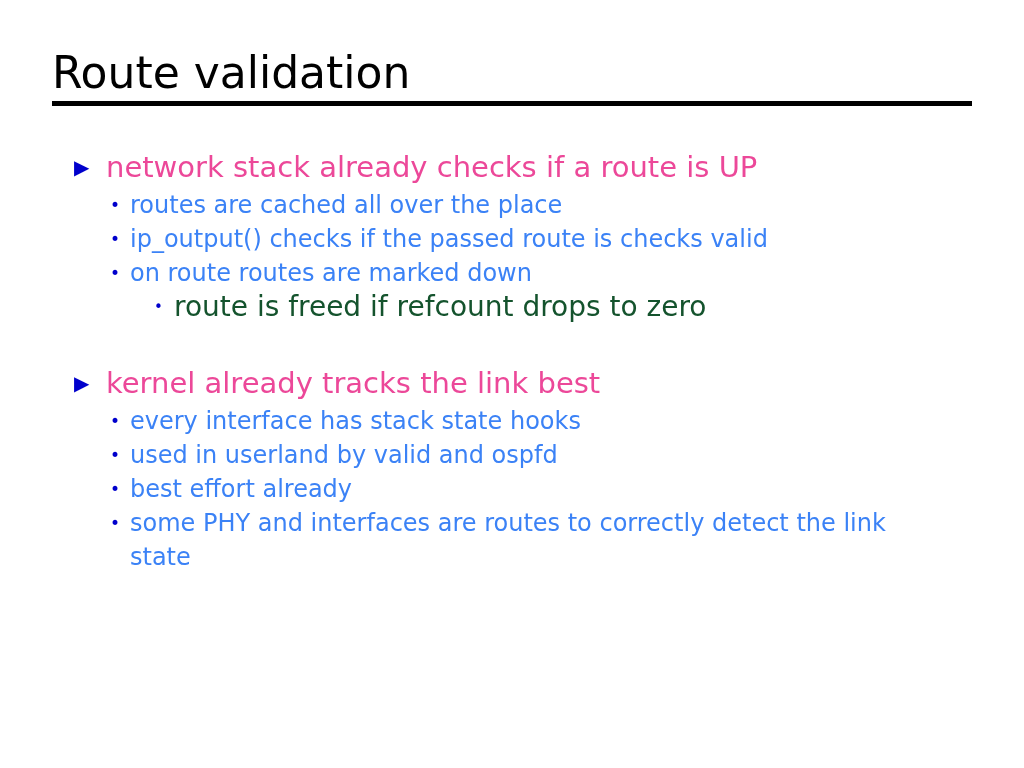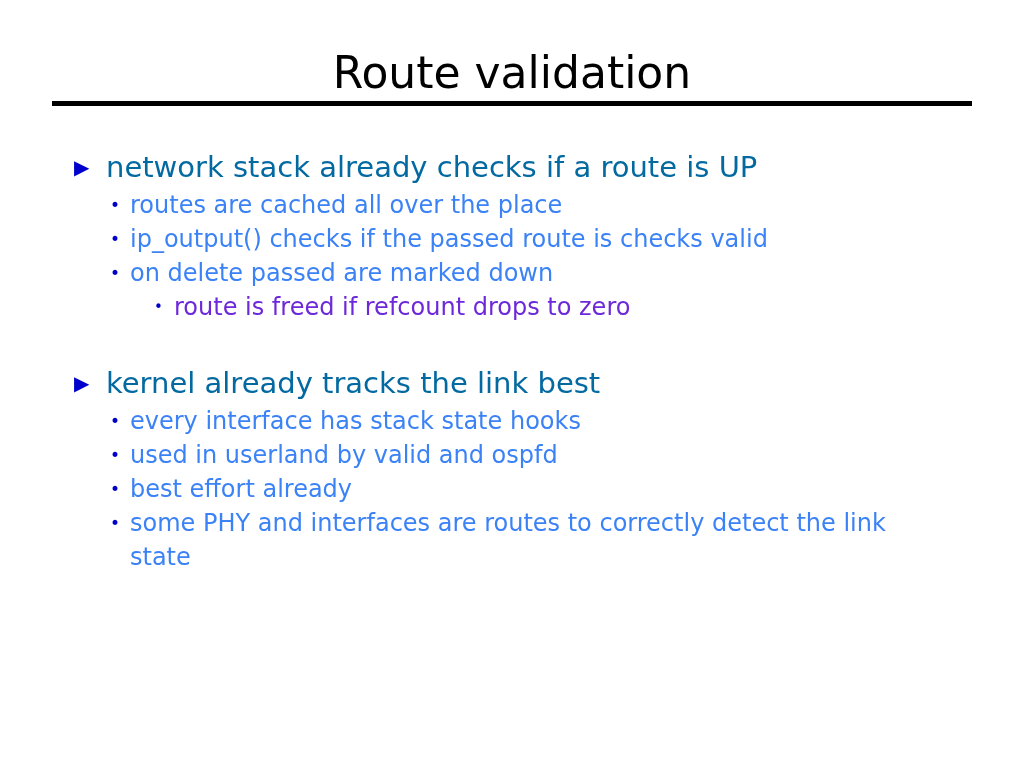--- a/index.html
+++ b/index.html
@@ -20,21 +20,20 @@
     height: 768px;
     background: #ffffff;
   }
 
   
   .title-block {
     position: absolute;
     left: 52px;
     top: 47px;
     width: 920px;
-    text-align: center;
   }
   .slide-title {
     font-size: 44px;
     line-height: 52px;
     font-weight: 400;
     color: #000000;
     letter-spacing: 0px;
     white-space: nowrap;
   }
   .title-rule {
@@ -67,21 +66,21 @@
     min-width: 32px;
     font-size: 20px;
     line-height: 38px;
     color: #0000CC;
     padding-left: 22px;
     box-sizing: content-box;
   }
   .lvl1 .btext {
     font-size: 29px;
     line-height: 38px;
-    color: #0369a1;
+    color: #ec4899;
   }
 
   
   .lvl2 .marker {
     width: 20px;
     min-width: 20px;
     font-size: 17px;
     line-height: 34px;
     color: #0000CC;
     padding-left: 58px;
@@ -98,23 +97,23 @@
   .lvl3 .marker {
     width: 20px;
     min-width: 20px;
     font-size: 15px;
     line-height: 34px;
     color: #0000CC;
     padding-left: 102px;
     box-sizing: content-box;
   }
   .lvl3 .btext {
-    font-size: 24px;
+    font-size: 28px;
     line-height: 34px;
-    color: #6d28d9;
+    color: #14532d;
   }
 
   .gap-line {
     height: 40px;
   }
 </style>
 </head>
 <body>
 
 <div class="slide">
@@ -136,21 +135,21 @@
       <span class="btext">routes are cached all over the place</span>
     </div>
 
     <div class="bullet-row lvl2">
       <span class="marker">•</span>
       <span class="btext">ip_output() checks if the passed route is checks valid</span>
     </div>
 
     <div class="bullet-row lvl2">
       <span class="marker">•</span>
-      <span class="btext">on delete passed are marked down</span>
+      <span class="btext">on route routes are marked down</span>
     </div>
 
     <div class="bullet-row lvl3">
       <span class="marker">•</span>
       <span class="btext">route is freed if refcount drops to zero</span>
     </div>
 
     <div class="gap-line"></div>
 
     <div class="bullet-row lvl1">

